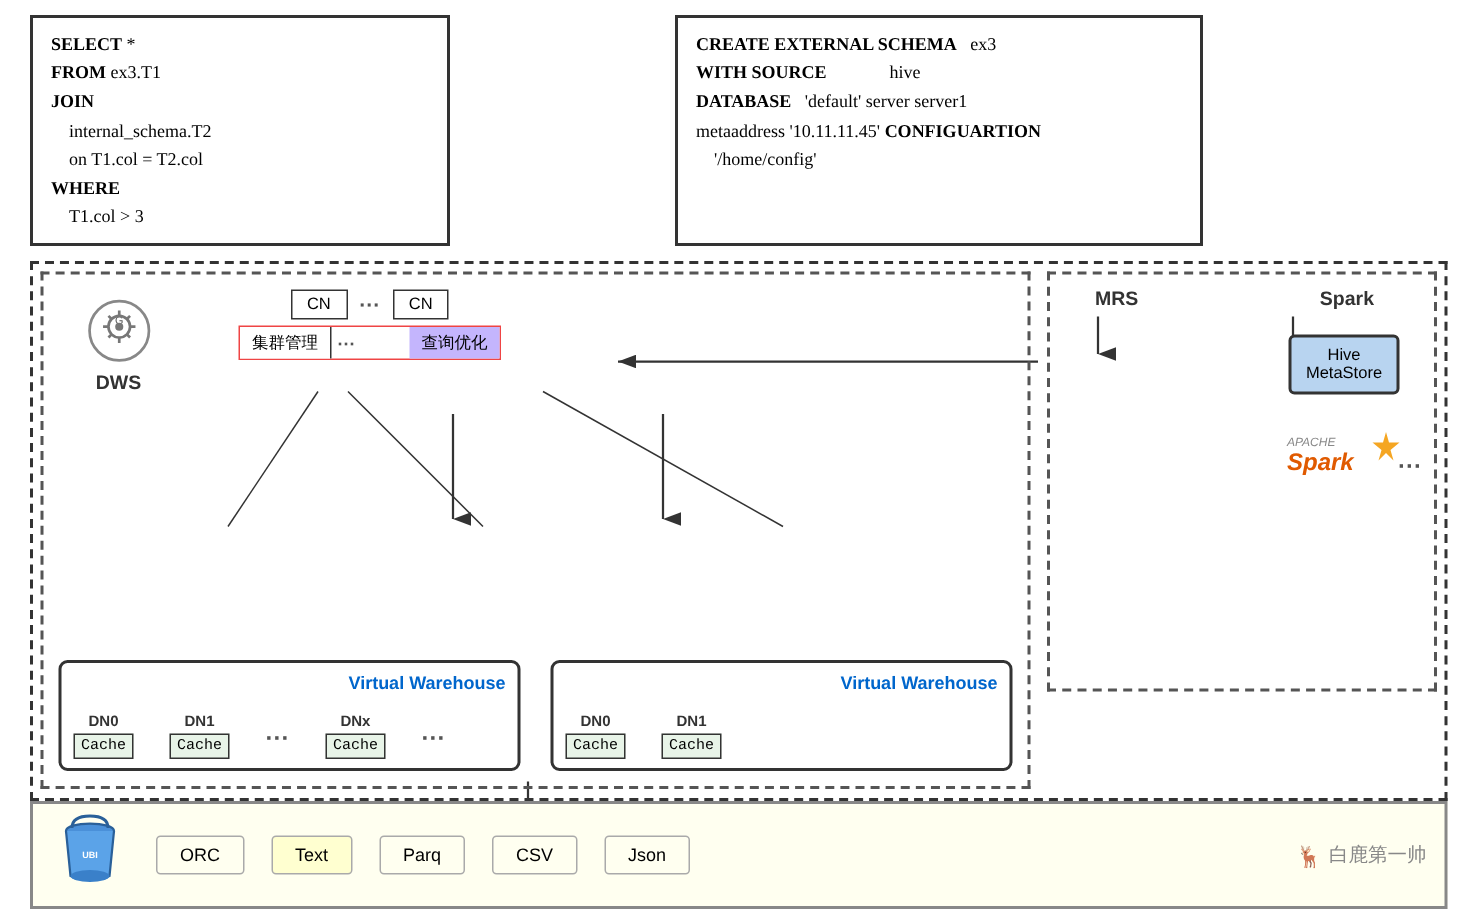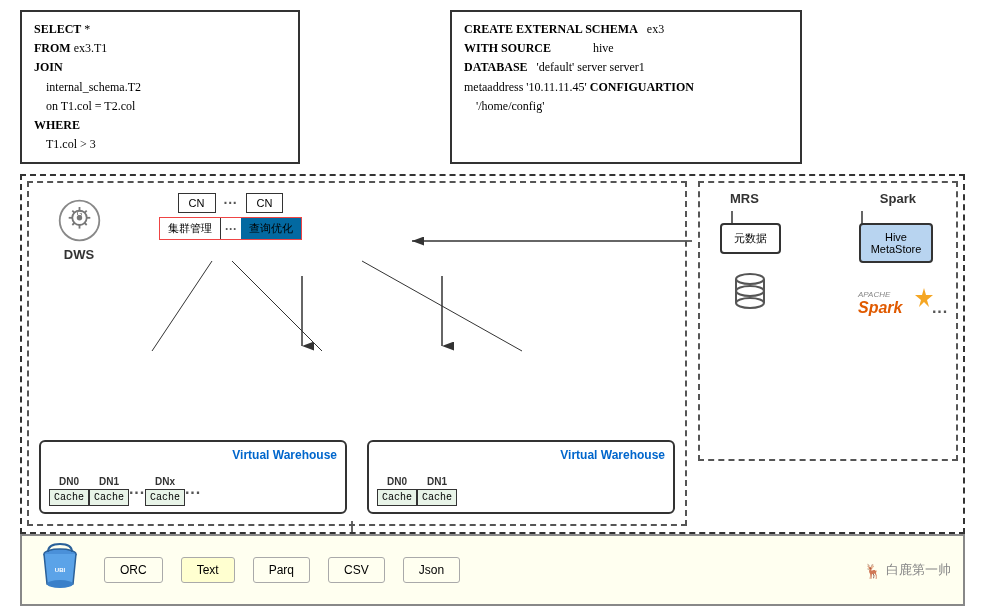--- a/index.html
+++ b/index.html
@@ -129,21 +129,22 @@
       padding: 3px 8px;
       font-size: 11px;
       background: #fff;
       min-width: 50px;
       text-align: center;
       border-right: 1px solid #333;
     }
 
     .cn-sub-box:last-child {
       border-right: none;
-      background: #0369a1;
+      background: #c4b5fd;
+      margin-left: 32px;
     }
 
     .dots-label {
       font-size: 14px;
       font-weight: bold;
       color: #555;
     }
 
     
     .vw-section {
@@ -166,21 +167,21 @@
       font-size: 12px;
       font-weight: bold;
       color: #0066cc;
       text-align: right;
       margin-bottom: 14px;
     }
 
     .dn-row {
       display: flex;
       align-items: center;
-      gap: 0;
+      gap: 24px;
     }
 
     .dn-box {
       display: flex;
       flex-direction: column;
       align-items: center;
       gap: 2px;
     }
 
     .dn-label {
@@ -437,33 +438,20 @@
             </div>
           </div>
         </div>
 
       </div>
 
       <div class="mrs-spark-box">
         <div class="mrs-label">MRS</div>
         <div class="spark-label">Spark</div>
 
-        <div class="meta-area">
-          <div class="meta-box">元数据</div>
-
-          <div>
-            <svg width="45" height="45" viewBox="0 0 45 45">
-              <ellipse cx="22" cy="10" rx="14" ry="5" fill="none" stroke="#555" stroke-width="2"></ellipse>
-              <ellipse cx="22" cy="22" rx="14" ry="5" fill="none" stroke="#555" stroke-width="2"></ellipse>
-              <ellipse cx="22" cy="34" rx="14" ry="5" fill="none" stroke="#555" stroke-width="2"></ellipse>
-              <line x1="8" y1="10" x2="8" y2="34" stroke="#555" stroke-width="2"></line>
-              <line x1="36" y1="10" x2="36" y2="34" stroke="#555" stroke-width="2"></line>
-            </svg>
-          </div>
-        </div>
 
         <div class="hive-area">
           <div class="hive-box">
             <div>Hive</div>
             <div>MetaStore</div>
           </div>
 
           <div class="spark-icon-area">
             <svg width="80" height="35" viewBox="0 0 80 35">
 

